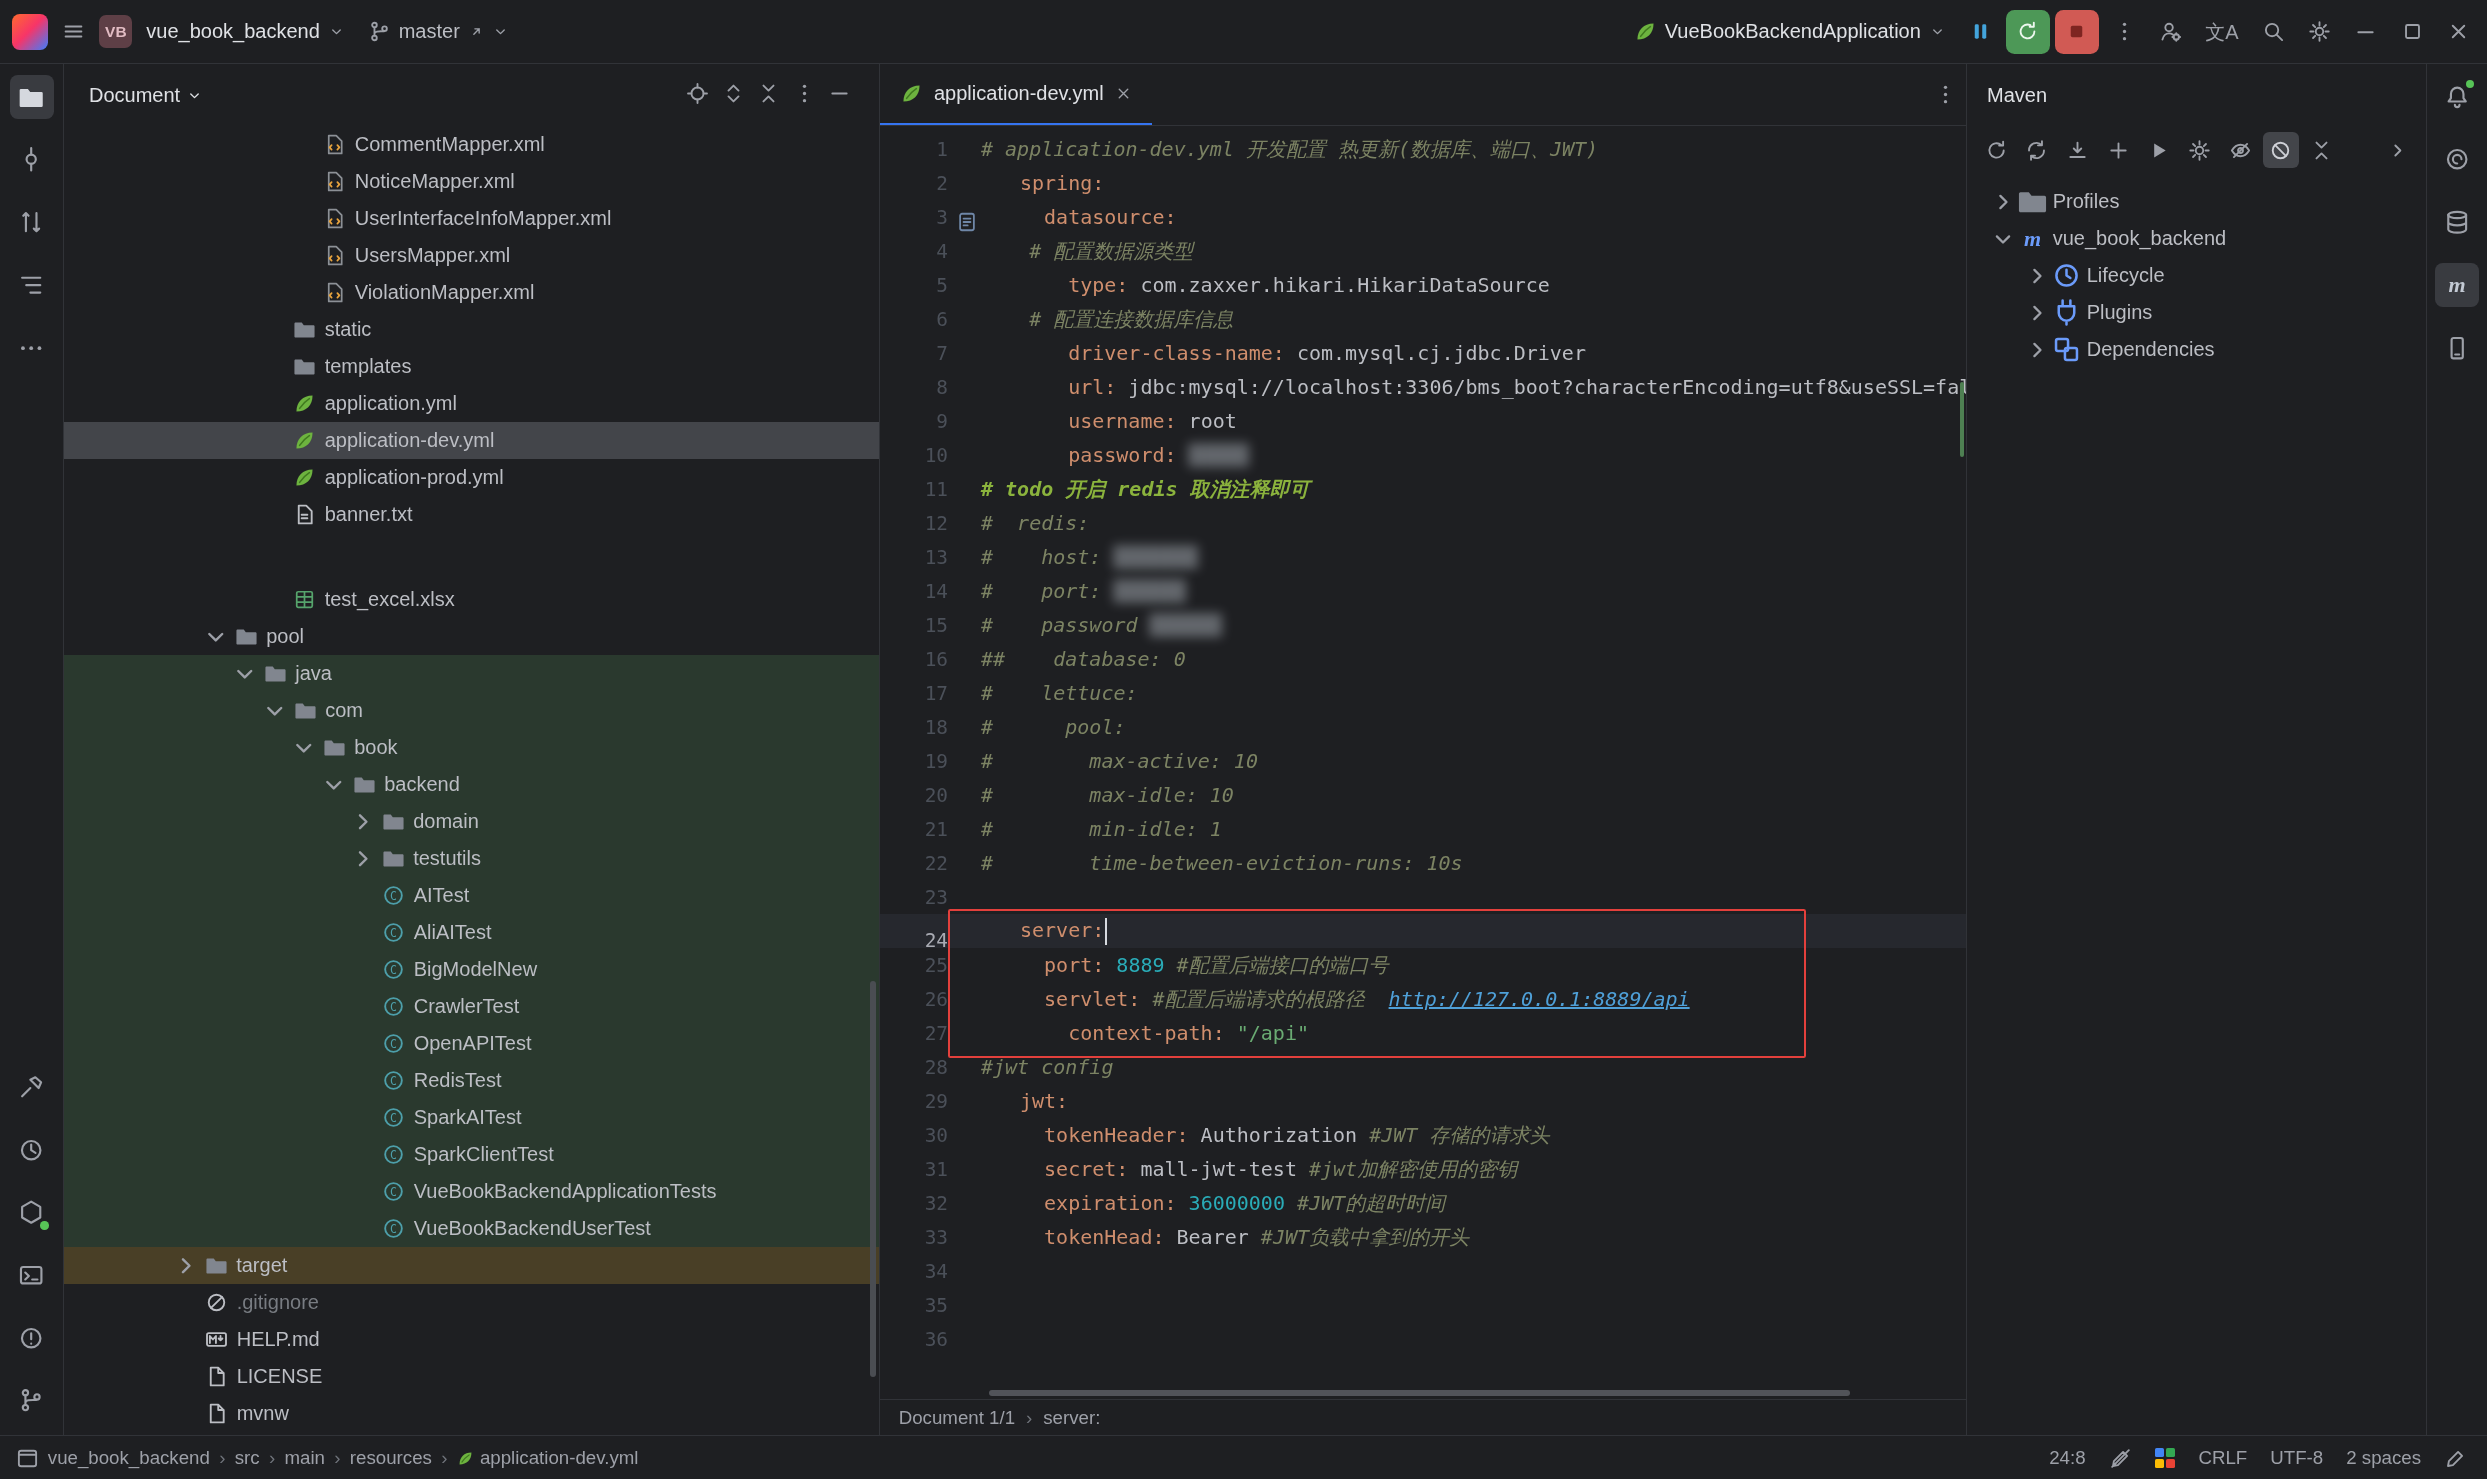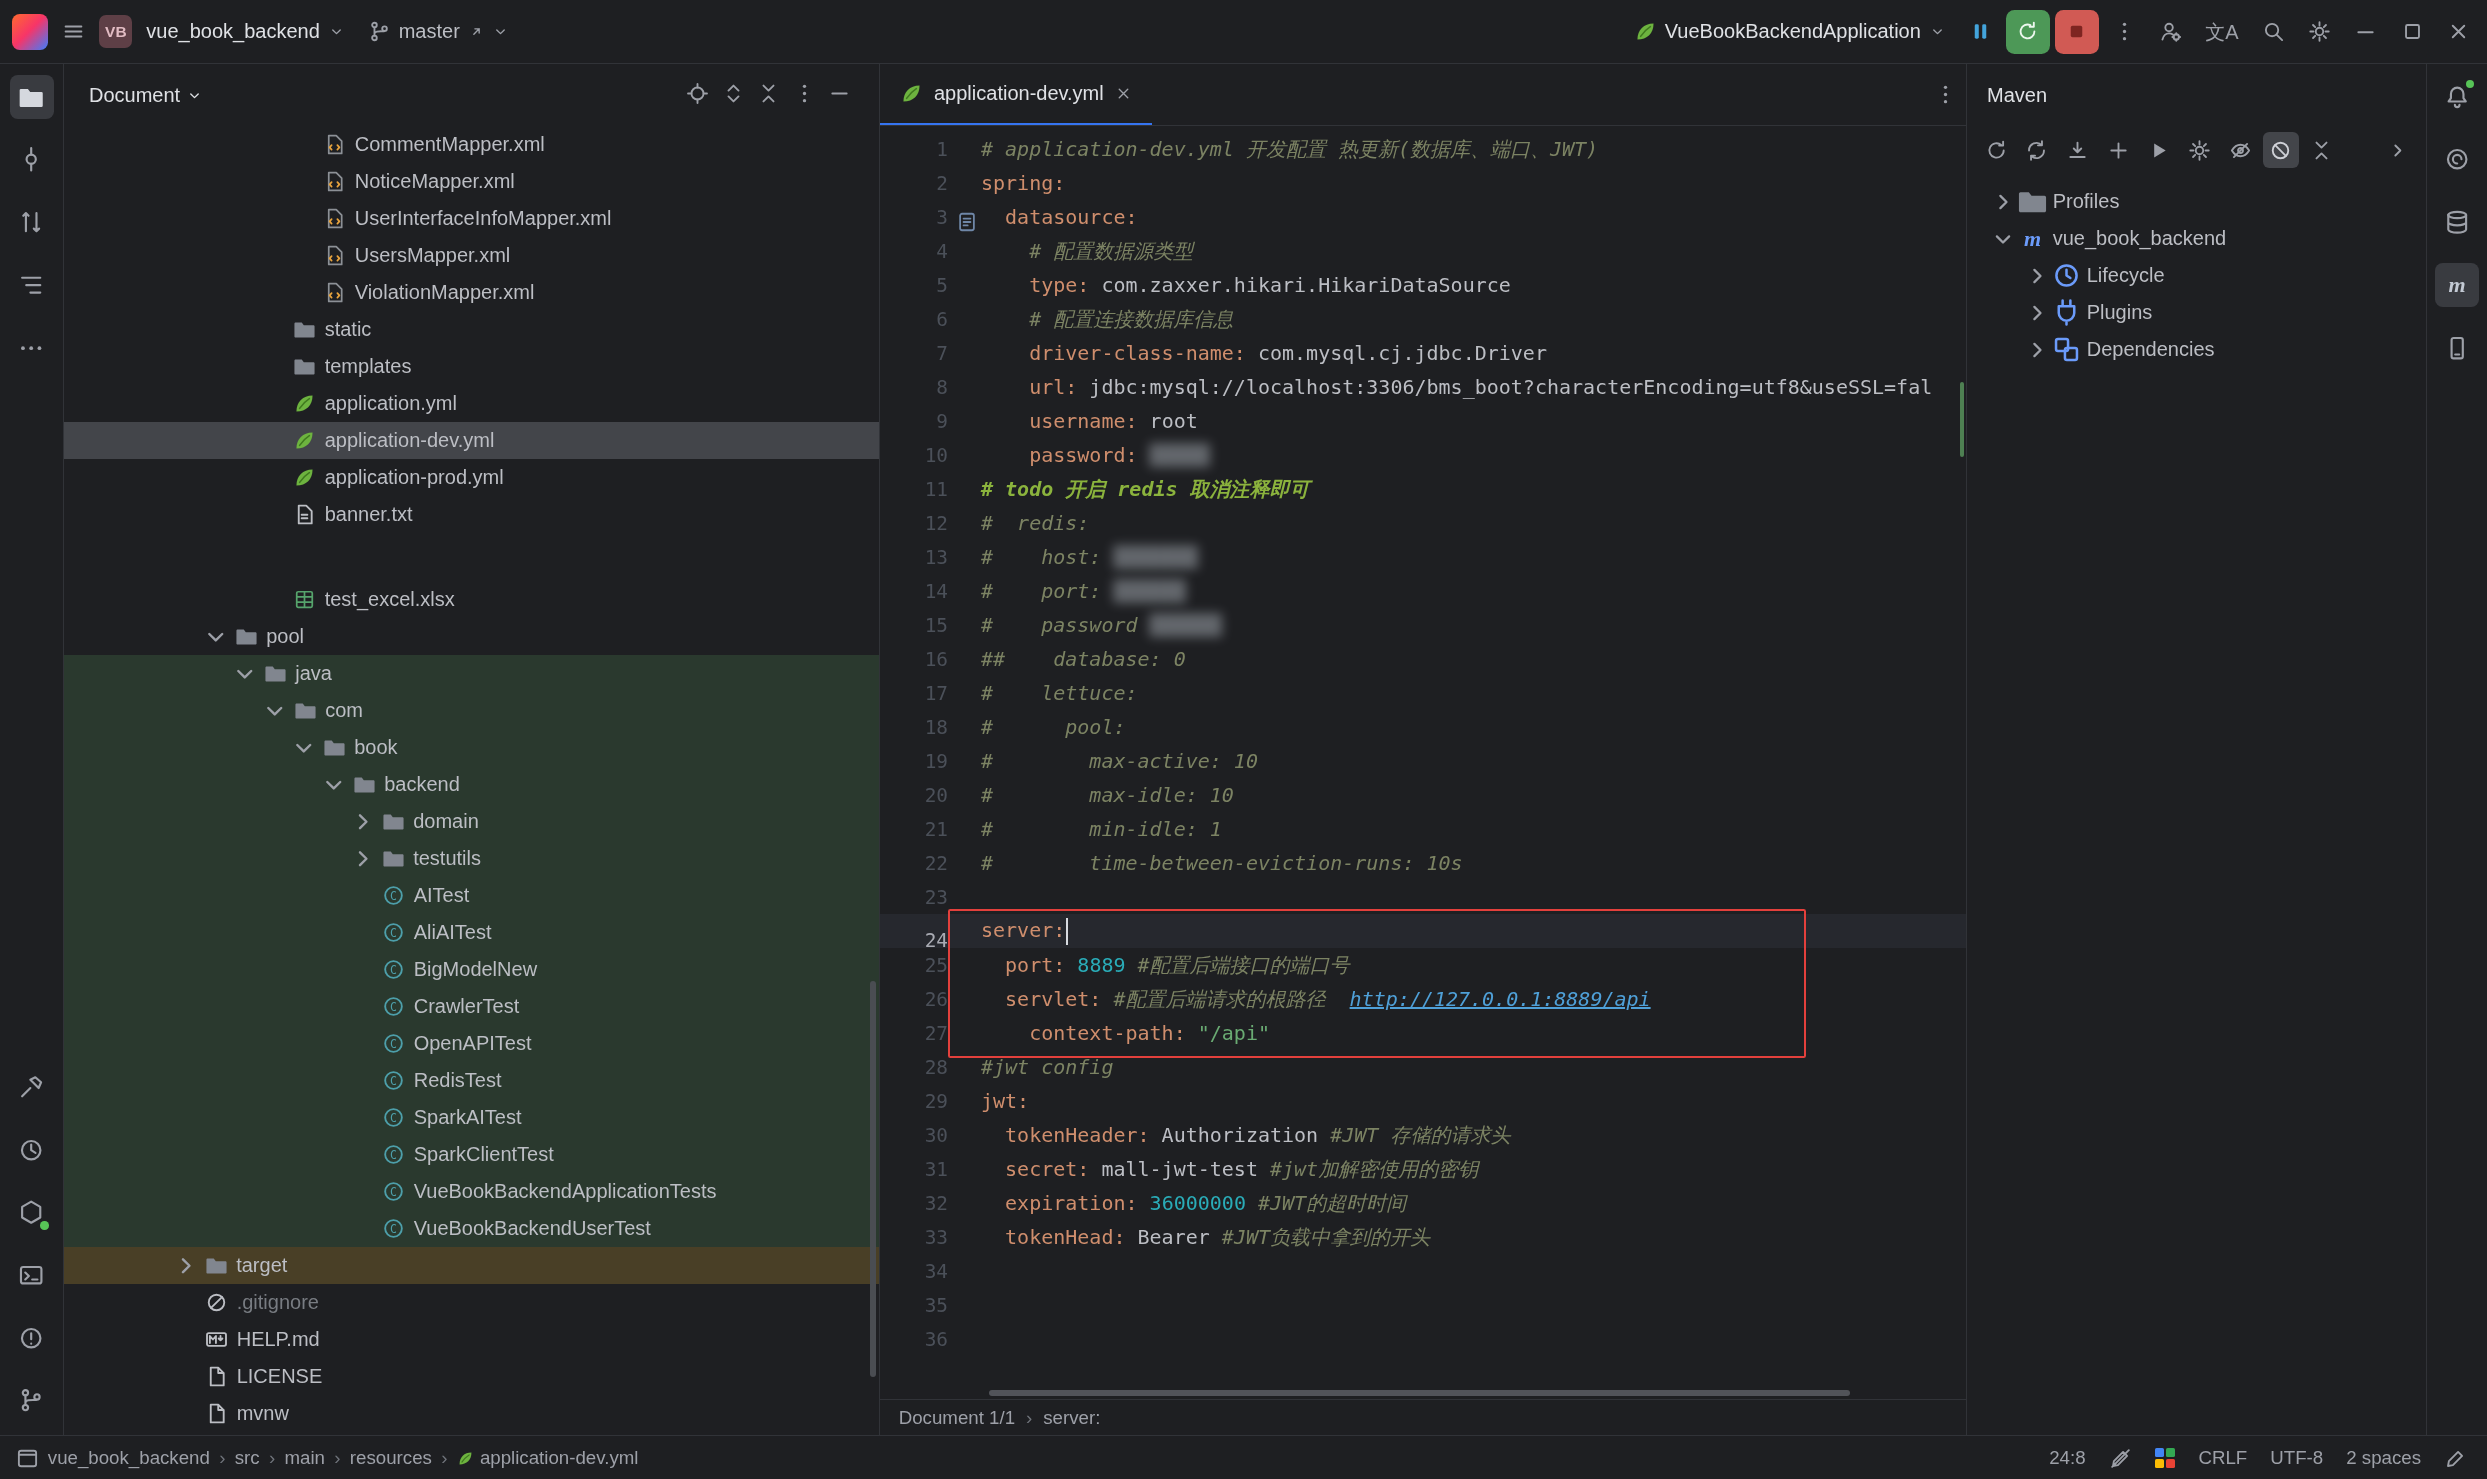--- a/index.html
+++ b/index.html
@@ -73,21 +73,21 @@
   #code-area{position:relative;height:1273px;overflow:hidden;background:#1E1F22;}
   #code-lines{padding-top:6.2px;font-family:"DejaVu Sans Mono","Liberation Mono",monospace;}
   .line{display:flex;height:34px;align-items:center;}
   .line.current{background:#26282E;}
   .gutter{flex:0 0 101px;text-align:right;padding-right:33px;color:#4B5059;font-size:19.4px;
           position:relative;}
   .line.current .gutter{color:#A9ABB3;margin-top:18px;}
   .gut-ic{position:absolute;right:3.1px;top:5.4px;color:#6F87A8;}
   .gut-ic svg{width:22px;height:22px;}
   .codeln{white-space:pre;font-size:20px;}
-  .tk-key{color:#CF8E6D;}
+  .tk-key{color:#CF8E6D;margin-left:39px;}
   .tk-plain{color:#BCBEC4;}
   .tk-comment{color:#7C8363;font-style:italic;}
   .tk-todo{color:#8BB33D;font-style:italic;font-weight:bold;}
   .tk-number{color:#2AACB8;}
   .tk-string{color:#6AAB73;}
   .tk-link{color:#4FA0D8;text-decoration:underline;font-style:italic;}
   .tk-blur{filter:blur(5.4px);opacity:.55;color:#9BA1A8;}
   .caret{display:inline-block;width:2.3px;height:26.4px;background:#D7DAE0;vertical-align:middle;margin-left:0.8px;}
   #annotation-box{position:absolute;left:68px;top:783px;width:858px;height:149px;
                   border:2.3px solid #E3403C;border-radius:2.3px;pointer-events:none;}

